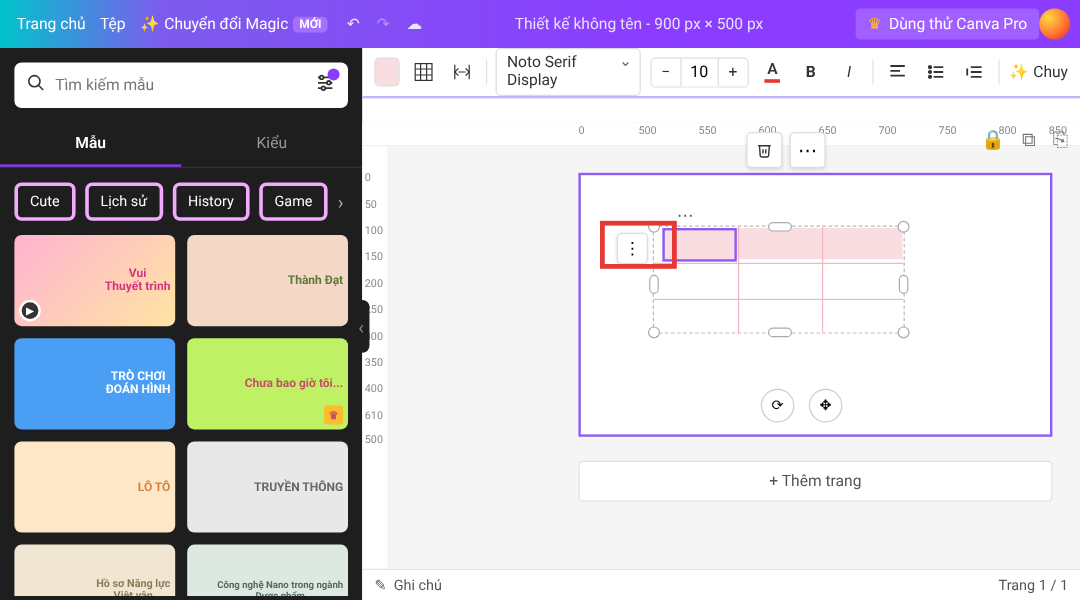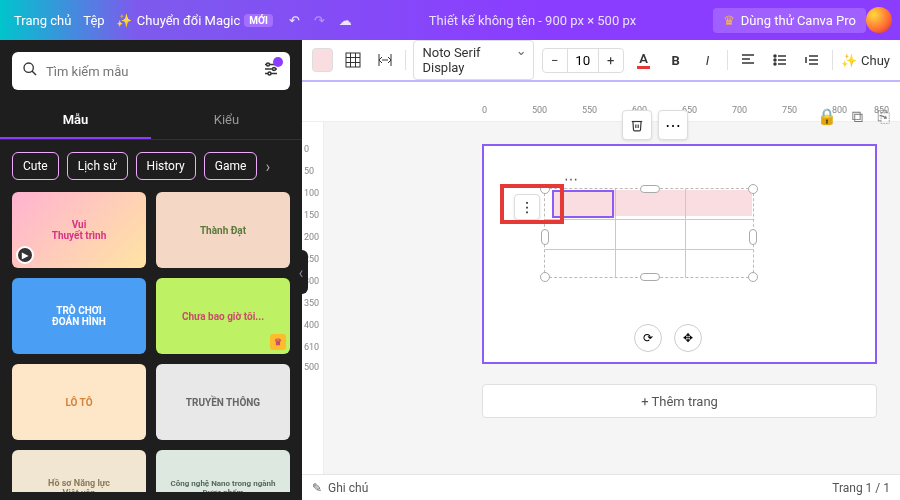--- a/index.html
+++ b/index.html
@@ -24,25 +24,25 @@
 .search input { flex:1; border:none; outline:none; font-size:13px; color:#666; }
 .search-icon { margin-right:8px; }
 .filter-icon { position:relative; }
 .filter-dot { position:absolute; top:-3px; right:-3px; width:10px; height:10px; background:#8b3dff; border-radius:50%; }
 
 .side-tabs { display:flex; border-bottom:1px solid #333; }
 .side-tab { flex:1; text-align:center; padding:10px 0; font-size:13px; color:#999; cursor:pointer; }
 .side-tab.active { color:#fff; border-bottom:2px solid #8b3dff; font-weight:600; }
 
 .chips { display:flex; gap:8px; padding:12px; align-items:center; }
-.chip { border:1px solid #f0abfc; border-radius:6px; padding:6px 10px; font-size:12px; cursor:pointer; white-space:nowrap; }
+.chip { border:3px solid #f0abfc; border-radius:6px; padding:6px 10px; font-size:12px; cursor:pointer; white-space:nowrap; }
 .chev { color:#aaa; }
 
 .templates { padding:0 12px; display:grid; grid-template-columns:1fr 1fr; gap:10px; overflow-y:auto; height:300px; }
-.tmpl { height:76px; border-radius:6px; display:flex; align-items:center; justify-content:center; font-size:10px; font-weight:700; text-align:center; padding:4px; color:#333; position:relative; overflow:hidden; }
+.tmpl { height:76px; border-radius:6px; display:flex; align-items:center; justify-content:flex-end; font-size:10px; font-weight:700; text-align:center; padding:4px; color:#333; position:relative; overflow:hidden; }
 .t1 { background:linear-gradient(135deg,#ffb3d1,#ffe4a3); color:#d63384; }
 .t2 { background:#f4d7c5; color:#5a7a3a; }
 .t3 { background:#4a9ff5; color:#fff; }
 .t4 { background:#bef264; color:#c94d6a; }
 .t5 { background:#fde7c8; color:#d4833b; }
 .t6 { background:#e8e8e8; color:#666; }
 .t7 { background:#f0e6d2; color:#8a7a5a; }
 .t8 { background:#dce8e0; color:#556b5a; }
 .play-badge{position:absolute;bottom:4px;left:4px;width:18px;height:18px;background:#333;border:2px solid #fff;border-radius:50%;display:flex;align-items:center;justify-content:center;color:#fff;font-size:8px;}
 .crown-badge{position:absolute;bottom:4px;right:4px;width:16px;height:16px;background:#fdbc2c;border-radius:3px;display:flex;align-items:center;justify-content:center;font-size:9px;}

